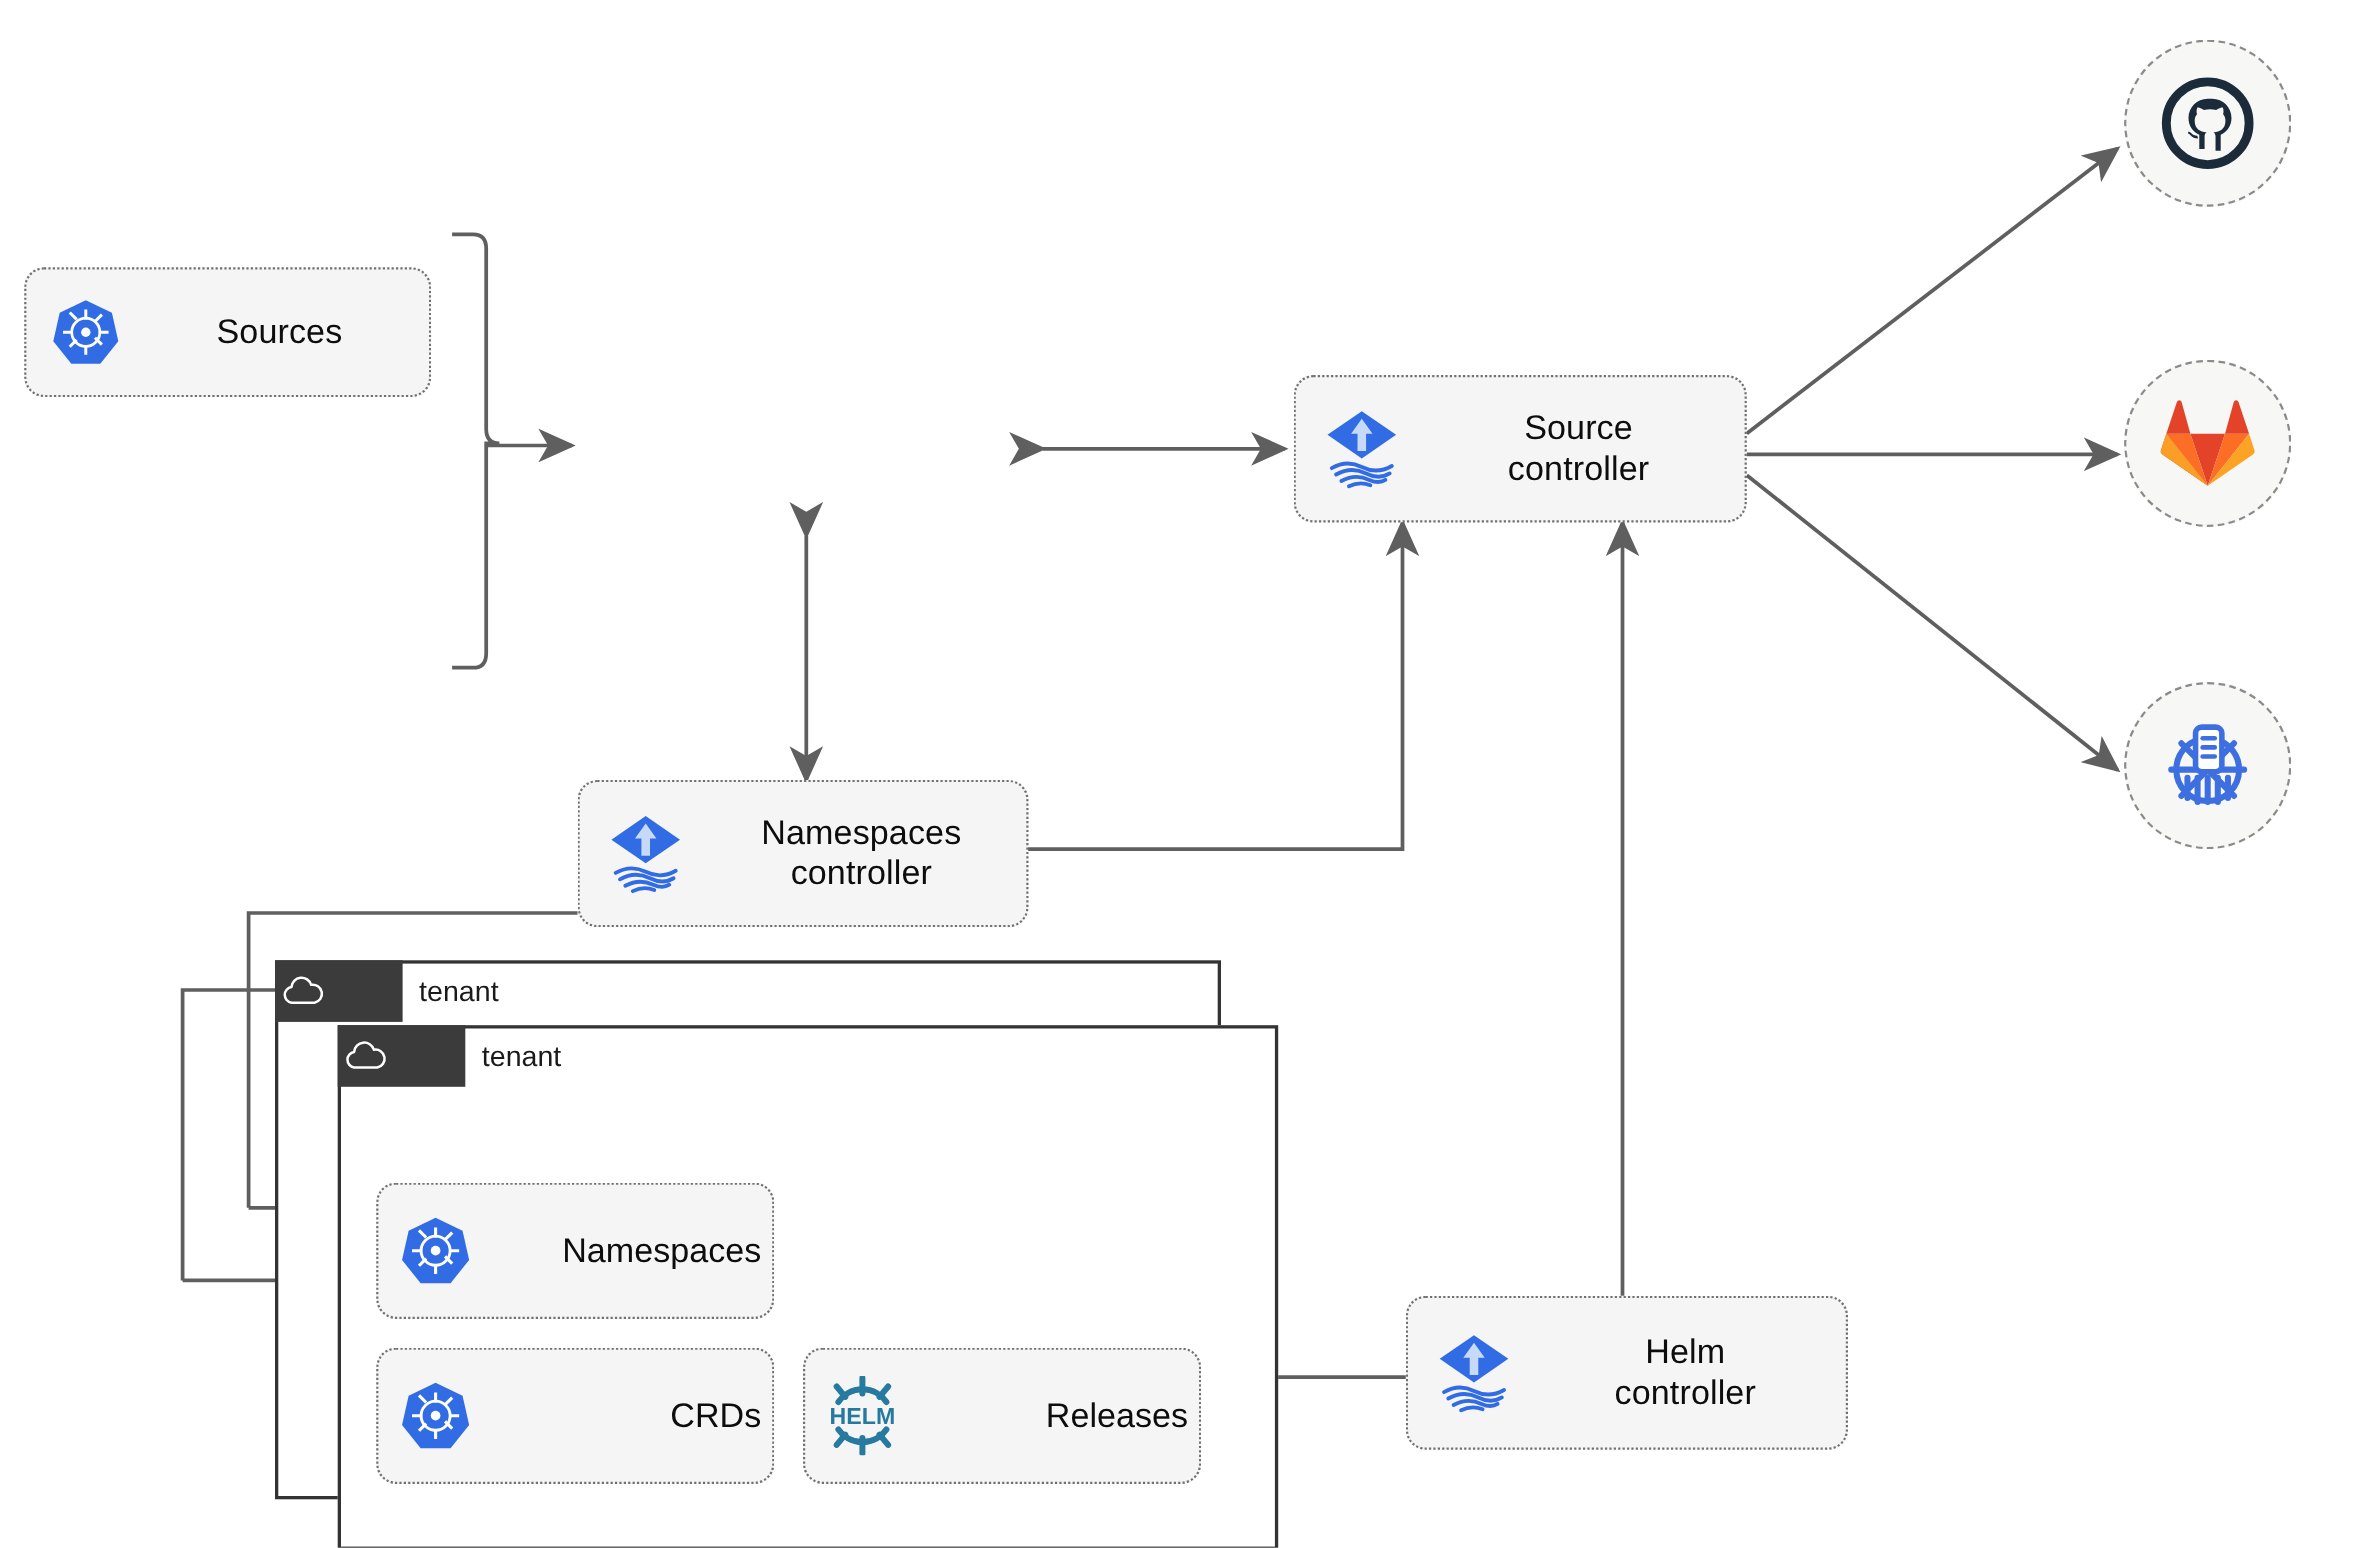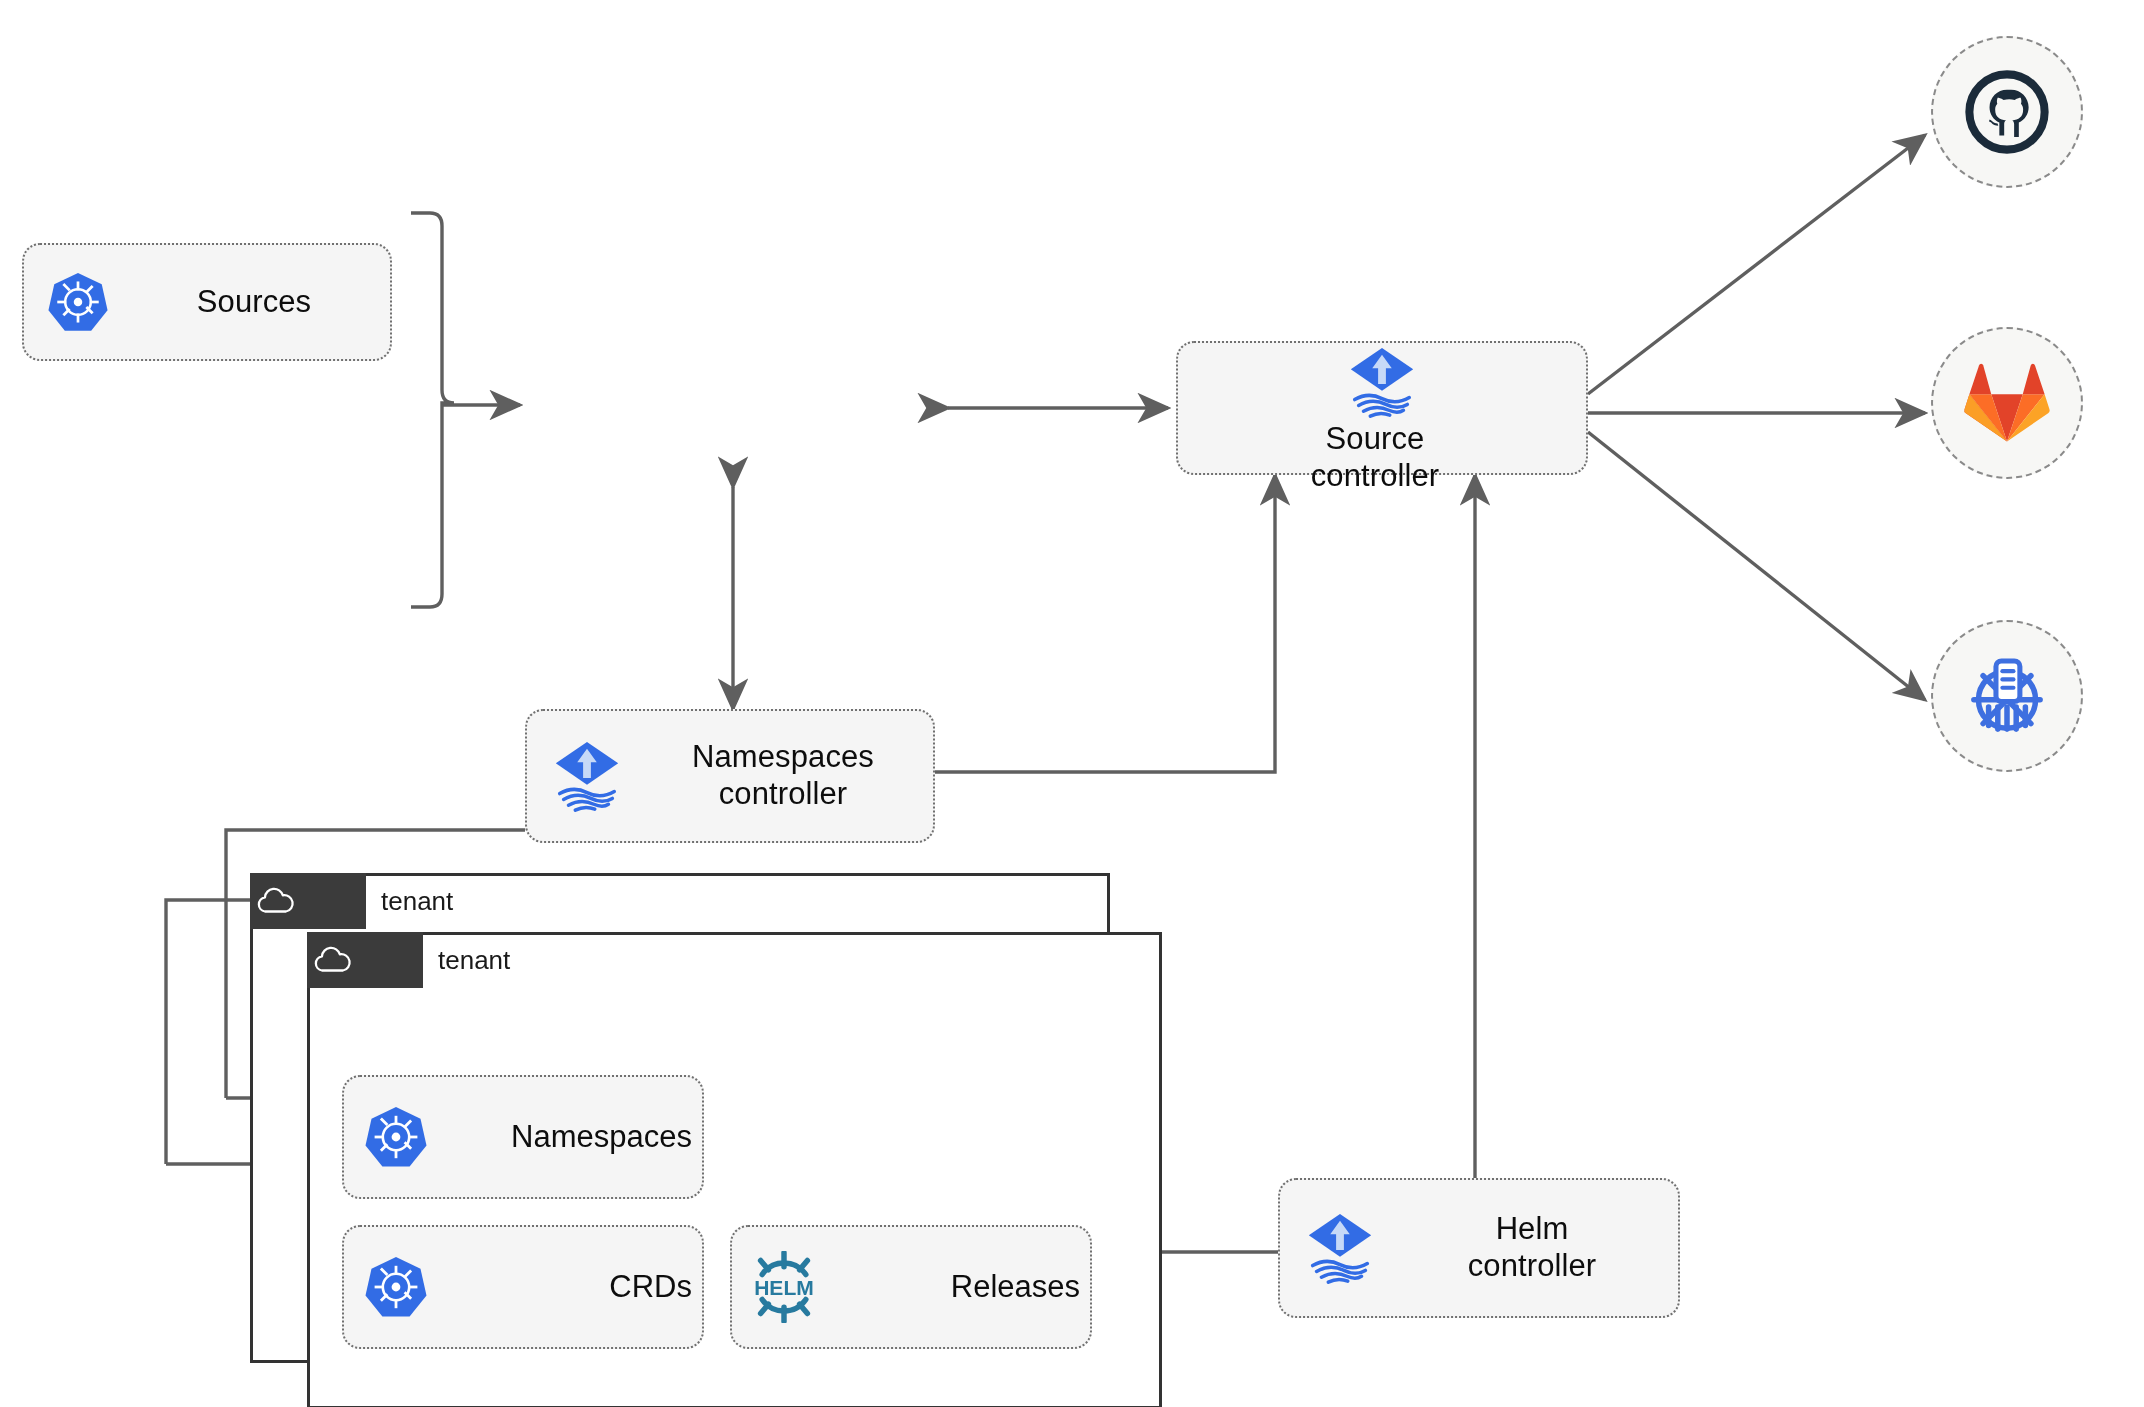--- a/index.html
+++ b/index.html
@@ -118,21 +118,21 @@
           <path d="M22.4 38.2l2 2-6.5 6.5-2-2z"></path>
         </g>
         <circle cx="32" cy="32" r="13.2" fill="none" stroke="#ffffff" stroke-width="2.6"></circle>
       </svg>
     </span>
     <span class="lbl">Sources</span>
   </div>
 
 
 
-  <div class="node two-line" style="left:1176px;top:341px;width:412px;height:134px;flex-direction:column;">
+  <div class="node two-line" style="left:1176px;top:341px;width:412px;height:134px;">
     <span class="ico" style="width:120px;">
       <svg width="78" height="78" viewBox="0 0 80 80" aria-hidden="true">
         <polygon points="40,5 72,27 40,49 8,27" fill="#326CE5"></polygon>
         <path d="M40 12 L50 26 L44 26 L44 42 L36 42 L36 26 L30 26 Z" fill="#C6D9F7"></path>
         <g stroke="#326CE5" stroke-width="3.6" fill="none" stroke-linecap="round">
           <path d="M12 58 Q26 50 40 57 Q54 64 68 56"></path>
           <path d="M16 64 Q30 56 44 63 Q56 69 66 63"></path>
           <path d="M21 70 Q34 63 47 69 Q56 73 62 69"></path>
           <path d="M28 75 Q38 70 48 74"></path>
         </g>

